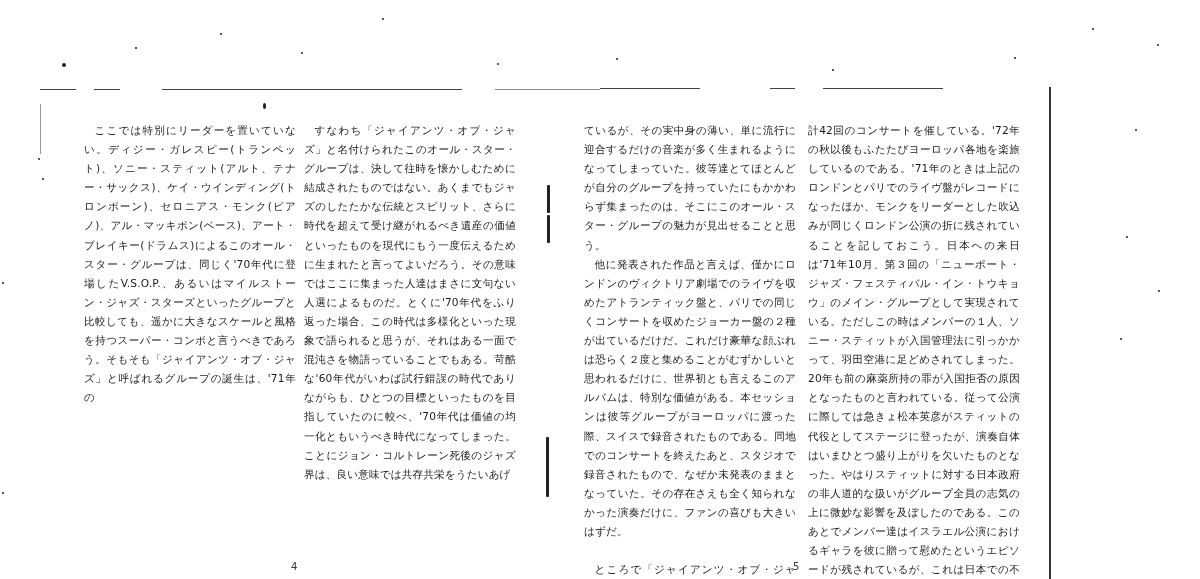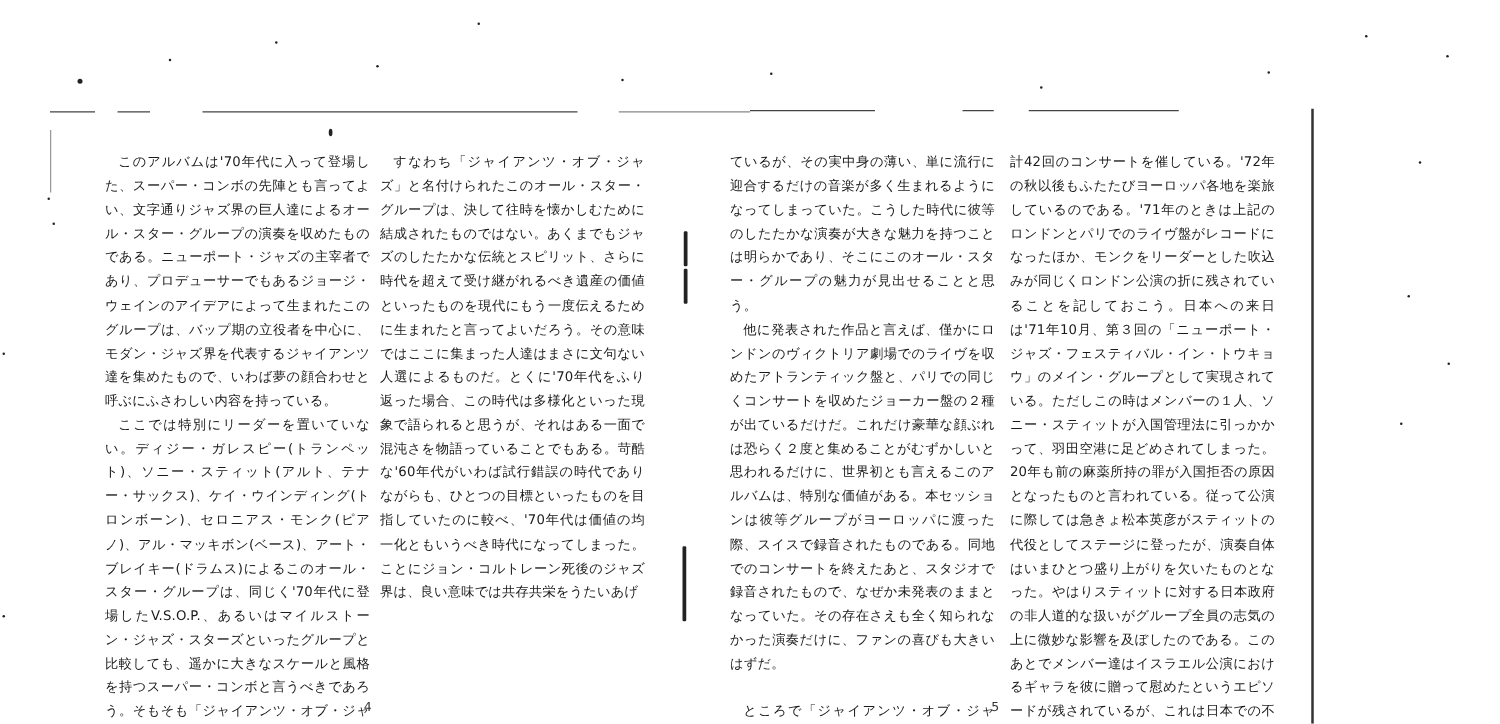--- a/index.html
+++ b/index.html
@@ -55,30 +55,29 @@
 <div class="speck" style="left:1126px;top:236px;"></div>
 <div class="speck" style="left:1158px;top:290px;"></div>
 <div class="speck" style="left:1120px;top:338px;"></div>
 <div class="speck" style="left:38px;top:158px;"></div>
 <div class="speck" style="left:42px;top:178px;"></div>
 <div class="speck" style="left:2px;top:282px;"></div>
 <div class="speck" style="left:2px;top:492px;"></div>
 <div class="speck" style="left:263px;top:103px;width:3px;height:6px;"></div>
 
 <div class="col" style="left:84px;">
-  <p class="ind">このアルバムは'70年代に入って登場した、スーパー・コンボの先陣とも言ってよい、文字通りジャズ界の巨人達によるオール・スター・グループの演奏を収めたものである。ニューポート・ジャズの主宰者であり、プロデューサーでもあるジョージ・ウェインのアイデアによって生まれたこのグループは、バップ期の立役者を中心に、モダン・ジャズ界を代表するジャイアンツ達を集めたもので、いわば夢の顔合わせと呼ぶにふさわしい内容を持っている。</p>
   <p class="ind">ここでは特別にリーダーを置いていない。ディジー・ガレスピー(トランペット)、ソニー・スティット(アルト、テナー・サックス)、ケイ・ウインディング(トロンボーン)、セロニアス・モンク(ピアノ)、アル・マッキボン(ベース)、アート・ブレイキー(ドラムス)によるこのオール・スター・グループは、同じく'70年代に登場したV.S.O.P.、あるいはマイルストーン・ジャズ・スターズといったグループと比較しても、遥かに大きなスケールと風格を持つスーパー・コンボと言うべきであろう。そもそも「ジャイアンツ・オブ・ジャズ」と呼ばれるグループの誕生は、'71年の</p>
 </div>
 <div class="col" style="left:304px;">
   <p class="ind">すなわち「ジャイアンツ・オブ・ジャズ」と名付けられたこのオール・スター・グループは、決して往時を懐かしむために結成されたものではない。あくまでもジャズのしたたかな伝統とスピリット、さらに時代を超えて受け継がれるべき遺産の価値といったものを現代にもう一度伝えるために生まれたと言ってよいだろう。その意味ではここに集まった人達はまさに文句ない人選によるものだ。とくに'70年代をふり返った場合、この時代は多様化といった現象で語られると思うが、それはある一面で混沌さを物語っていることでもある。苛酷な'60年代がいわば試行錯誤の時代でありながらも、ひとつの目標といったものを目指していたのに較べ、'70年代は価値の均一化ともいうべき時代になってしまった。ことにジョン・コルトレーン死後のジャズ界は、良い意味では共存共栄をうたいあげ</p>
 </div>
 <div class="pageno" style="left:291px;">4</div>
 
 <div class="col" style="left:584px;">
-  <p>ているが、その実中身の薄い、単に流行に迎合するだけの音楽が多く生まれるようになってしまっていた。こうした時代に彼等のしたたかな演奏が大きな魅力を持つことは明らかであり、そこにこのオール・スター・グループの魅力が見出せることと思う。</p>
+  <p>ているが、その実中身の薄い、単に流行に迎合するだけの音楽が多く生まれるようになってしまっていた。彼等達とてほとんどが自分のグループを持っていたにもかかわらず集まったのは、そこにこのオール・スター・グループの魅力が見出せることと思う。</p>
   <p class="ind">他に発表された作品と言えば、僅かにロンドンのヴィクトリア劇場でのライヴを収めたアトランティック盤と、パリでの同じくコンサートを収めたジョーカー盤の２種が出ているだけだ。これだけ豪華な顔ぶれは恐らく２度と集めることがむずかしいと思われるだけに、世界初とも言えるこのアルバムは、特別な価値がある。本セッションは彼等グループがヨーロッパに渡った際、スイスで録音されたものである。同地でのコンサートを終えたあと、スタジオで録音されたもので、なぜか未発表のままとなっていた。その存在さえも全く知られなかった演奏だけに、ファンの喜びも大きいはずだ。</p>
   <div class="gap"></div>
   <p class="ind">ところで「ジャイアンツ・オブ・ジャズ」は'71年に結成され、同年９月にはニュージーランドを皮切りに日本を含む極東諸国を経て、さらに共産諸国を含むヨーロッパ大陸の主要都市を歴訪した。この時は全部で20カ国、</p>
 </div>
 <div class="col" style="left:808px;">
   <p>計42回のコンサートを催している。'72年の秋以後もふたたびヨーロッパ各地を楽旅しているのである。'71年のときは上記のロンドンとパリでのライヴ盤がレコードになったほか、モンクをリーダーとした吹込みが同じくロンドン公演の折に残されていることを記しておこう。日本への来日は'71年10月、第３回の「ニューポート・ジャズ・フェスティバル・イン・トウキョウ」のメイン・グループとして実現されている。ただしこの時はメンバーの１人、ソニー・スティットが入国管理法に引っかかって、羽田空港に足どめされてしまった。20年も前の麻薬所持の罪が入国拒否の原因となったものと言われている。従って公演に際しては急きょ松本英彦がスティットの代役としてステージに登ったが、演奏自体はいまひとつ盛り上がりを欠いたものとなった。やはりスティットに対する日本政府の非人道的な扱いがグループ全員の志気の上に微妙な影響を及ぼしたのである。このあとでメンバー達はイスラエル公演におけるギャラを彼に贈って慰めたというエピソードが残されているが、これは日本での不愉快な出来事に対して、心温まる話と言えるだろう。</p>
 
 </div>
 <div class="pageno" style="left:793px;">5</div>
 

